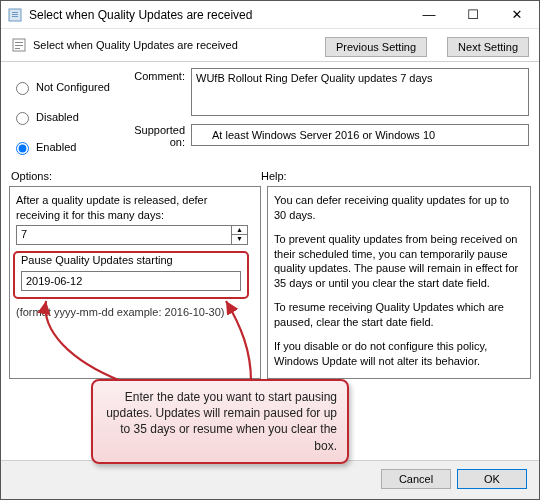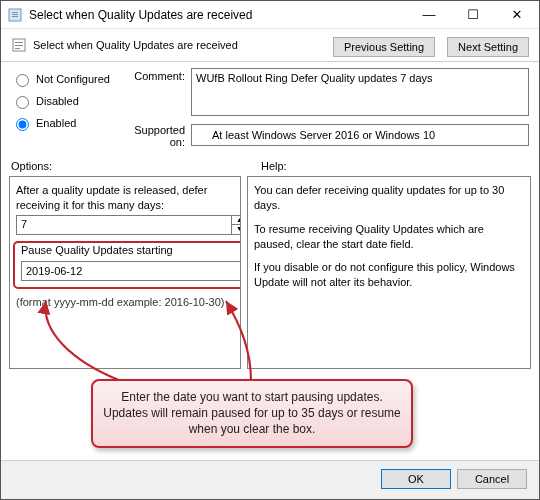--- a/index.html
+++ b/index.html
@@ -29,21 +29,21 @@
   .sysbtn { width: 44px; height: 100%; display:flex; align-items:center; justify-content:center; font-size:13px; line-height:1; }
 
   .ribbon {
     padding: 8px 10px 4px 10px;
     display: flex;
     align-items: flex-start;
     border-bottom: 1px solid #d0d0d0;
   }
   .ribbon .left { display:flex; align-items:center; flex:1; }
   .ribbon .left .ribbon-icon { width:16px; height:16px; margin-right:6px; display:inline-flex; align-items:center; justify-content:center; }
-  .ribbon .right { display:flex; gap:12px; }
+  .ribbon .right { display:flex; gap:20px; }
   .btn {
     border: 1px solid #adadad;
     background: #e1e1e1;
     padding: 3px 10px;
     font: inherit;
     font-size: 11px;
     cursor: default;
     min-width: 80px;
     text-align: center;
   }
@@ -51,21 +51,21 @@
   
   .config {
     padding: 6px 10px 2px 10px;
   }
   .config-row {
     display: flex;
     margin-bottom: 6px;
     align-items: flex-start;
   }
   .radios { width: 110px; }
-  .radios label { display: flex; align-items: center; gap: 4px; padding: 3px 0; }
+  .radios label { display: flex; align-items: center; gap: 4px; padding: 3px 0; margin-top: 8px; }
   .field-label { width: 70px; text-align: right; padding-right: 6px; padding-top:2px; }
   .comment-box {
     flex: 1;
     height: 48px;
     border: 1px solid #7a7a7a;
     padding: 3px 4px;
     resize: none;
     font: inherit;
   }
   .supported-box {
@@ -81,21 +81,21 @@
   .split-header { display:flex; padding: 4px 10px 2px 10px; }
   .split-header .opt { width: 250px; }
   .split-body { display:flex; padding: 2px 8px 6px 8px; gap:6px; flex:1; }
   .panel {
     border: 1px solid #828282;
     background: #fff;
     padding: 6px;
     overflow:auto;
     line-height: 1.35;
   }
-  .options-panel { width: 232px; height: 193px; position: relative; }
+  .options-panel { width: 252px; height: 193px; position: relative; }
   .help-panel { flex:1; height: 193px; }
   .help-panel p { margin: 0 0 9px 0; }
   .options-panel .opt-label { display:block; margin-bottom:2px; }
   .spin {
     display:flex; align-items:stretch; width:232px; height:20px; border:1px solid #7a7a7a; margin-bottom:6px;
   }
   .spin input { border:0; flex:1; padding:0 4px; font:inherit; }
   .spin .arrows { width:16px; display:flex; flex-direction:column;}
   .spin .arrows span { flex:1; font-size:7px; text-align:center; border-left:1px solid #7a7a7a; line-height:8px;}
   .spin .arrows span + span { border-top:1px solid #7a7a7a; }
@@ -125,27 +125,27 @@
     border-top:1px solid #d0d0d0;
   }
   .footer .btn { min-width:70px; background:#e1e1e1; }
   .footer .btn.ok { border:1px solid #0078d7; }
 
   
   .callout {
     position:absolute;
     left: 90px;
     top: 378px;
-    width: 322px;
+    width: 258px;
     border: 2px solid #c0262d;
     border-radius: 8px;
     background: linear-gradient(#fbeef0, #f6d7d9);
     padding: 8px 10px;
     font-size: 12px;
-    text-align: center;
+    text-align: right;
     box-shadow: 2px 3px 5px rgba(0,0,0,0.25);
     line-height: 1.35;
     color:#222;
   }
   svg.connector { position:absolute; left:0; top:0; pointer-events:none; }
 </style>
 </head>
 <body>
 
 <div class="window">
@@ -232,28 +232,29 @@
 
       <div class="highlight">
         <span class="h-label">Pause Quality Updates starting</span>
         <input value="2019-06-12" style="">
       </div>
       <div class="format-note">(format yyyy-mm-dd example: 2016-10-30)</div>
     </div>
 
     <div class="panel help-panel">
       <p>You can defer receiving quality updates for up to 30 days.</p>
+      <p>To prevent quality updates from being received on their scheduled time, you can temporarily pause quality updates. The pause will remain in effect for 35 days or until you clear the start date field.</p>
       <p>To resume receiving Quality Updates which are paused, clear the start date field.</p>
       <p>If you disable or do not configure this policy, Windows Update will not alter its behavior.</p>
     </div>
   </div>
 
   <div class="footer">
+    <button class="btn">Cancel</button>
     <button class="btn ok">OK</button>
-    <button class="btn">Cancel</button>
   </div>
 
   <svg class="connector" width="540" height="500">
     <defs>
       <marker id="arrowhead" markerWidth="8" markerHeight="8" refX="6" refY="3" orient="auto">
         <path d="M0,0 L6,3 L0,6 Z" fill="#c0262d"></path>
       </marker>
     </defs>
     <path d="M 120 380 C 70 360, 40 330, 45 300" stroke="#c0262d" stroke-width="2.2" fill="none" marker-end="url(#arrowhead)"></path>
     <path d="M 250 380 C 250 350, 240 325, 225 300" stroke="#c0262d" stroke-width="2.2" fill="none" marker-end="url(#arrowhead)"></path>

